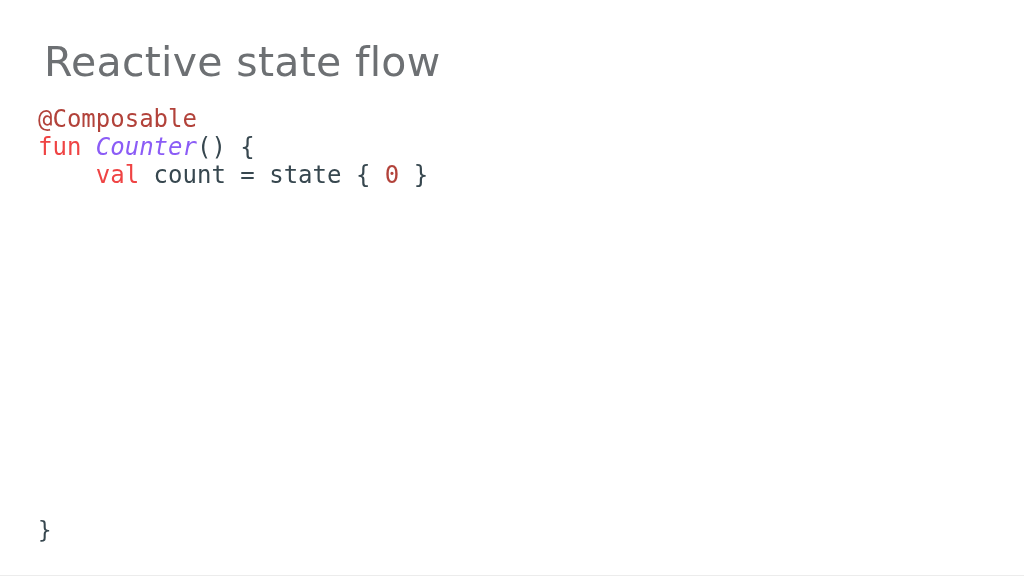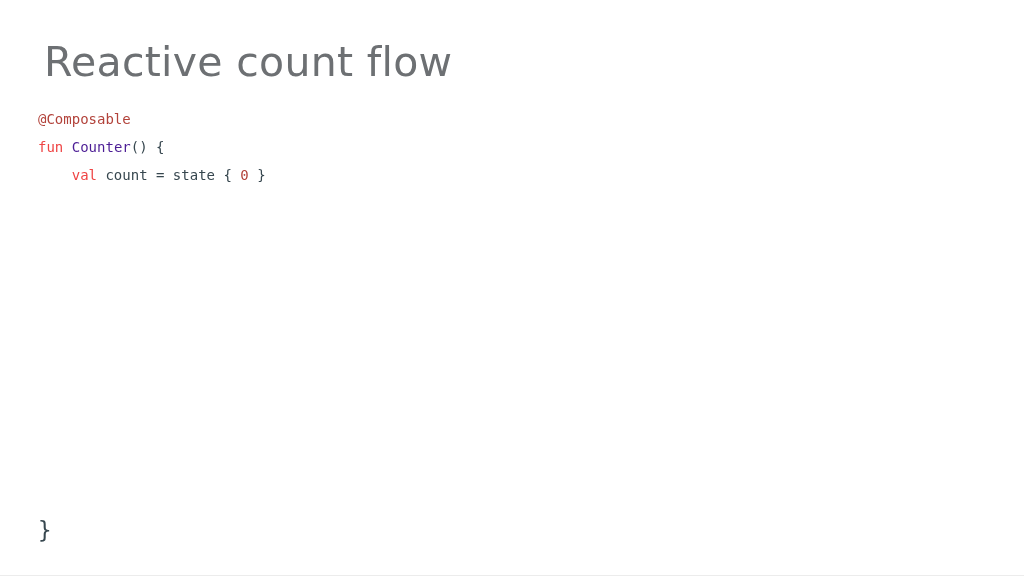--- a/index.html
+++ b/index.html
@@ -27,21 +27,21 @@
     font-weight: 400;
     letter-spacing: 0.3px;
     color: #6d7073;
   }
   .code-block {
     position: absolute;
     left: 38px;
     top: 105px;
     margin: 0;
     font-family: "DejaVu Sans Mono", "Liberation Mono", monospace;
-    font-size: 14px;
+    font-size: 24px;
     line-height: 28px;
     color: #37474f;
   }
   .code-line {
     white-space: pre;
     height: 28px;
   }
   .closing-brace-line {
     position: absolute;
     left: 38px;
@@ -49,27 +49,27 @@
     margin: 0;
     font-family: "DejaVu Sans Mono", "Liberation Mono", monospace;
     font-size: 22.5px;
     line-height: 28px;
     white-space: pre;
     color: #37474f;
   }
   .tok-plain      { color: #37474f; }
   .tok-annotation { color: #b2423a; }
   .tok-keyword    { color: #ef4444; }
-  .tok-function   { color: #4c1d95; }
+  .tok-function   { color: #8b5cf6; font-style: italic; }
   .tok-number     { color: #b2423a; }
 </style>
 </head>
 <body>
 
 <div class="slide">
 
-  <h1 class="slide-title">Reactive count flow</h1>
+  <h1 class="slide-title">Reactive state flow</h1>
 
   <pre class="code-block"><div class="code-line"><span class="tok-annotation">@Composable</span></div><div class="code-line"><span class="tok-keyword">fun</span><span class="tok-plain"> </span><span class="tok-function">Counter</span><span class="tok-plain">() {</span></div><div class="code-line"><span class="tok-plain">    </span><span class="tok-keyword">val</span><span class="tok-plain"> count = state { </span><span class="tok-number">0</span><span class="tok-plain"> }</span></div></pre>
 
   <pre class="closing-brace-line"><span class="tok-plain">}</span></pre>
 
 </div>
 
 </body></html>

